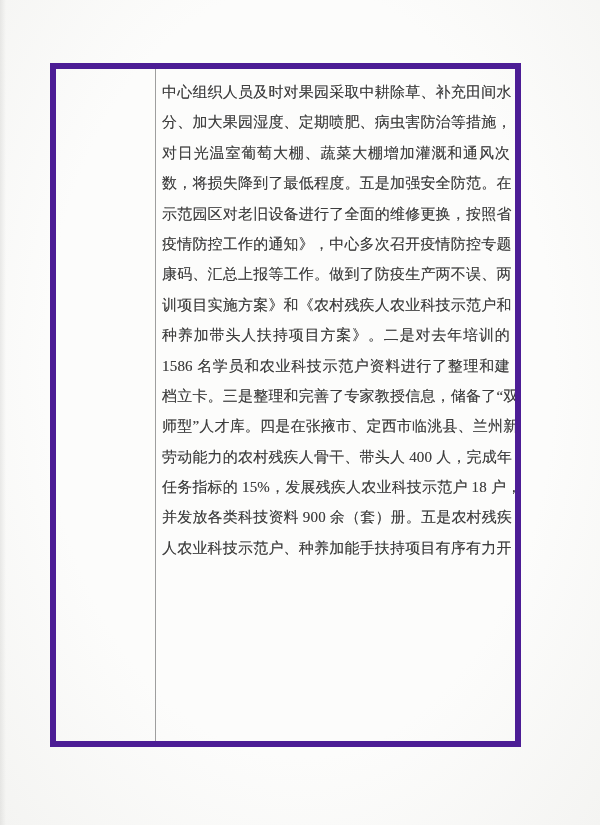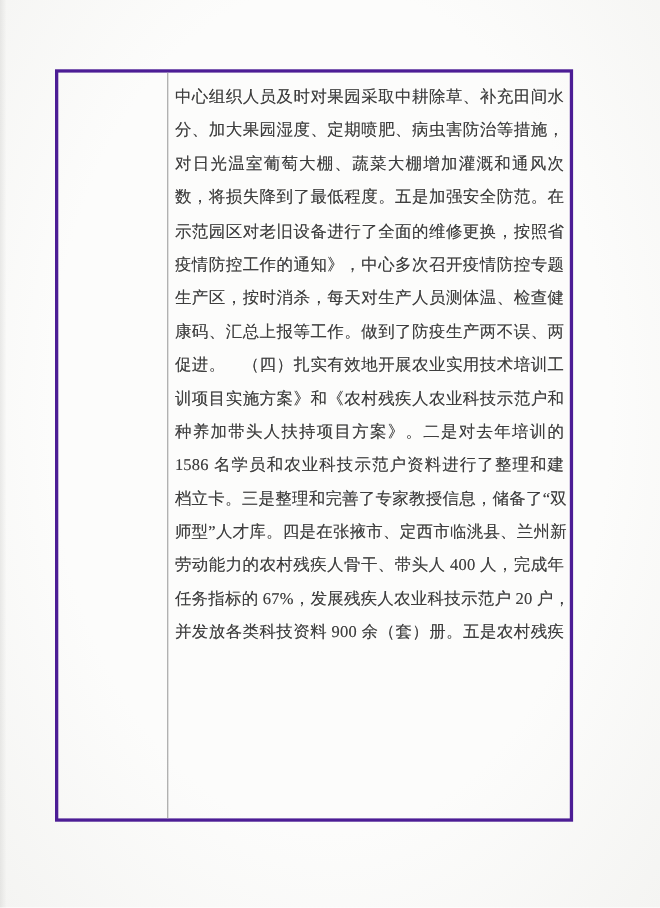--- a/index.html
+++ b/index.html
@@ -26,21 +26,21 @@
     width: 6px;
     height: 825px;
     background: linear-gradient(to right, rgba(200,200,198,0.35), rgba(200,200,198,0));
   }
   .report-table {
     position: absolute;
     left: 50px;
     top: 63px;
     width: 471px;
     height: 684px;
-    border: 3px solid #4c1d95;
+    border: 6px solid #4c1d95;
     box-sizing: border-box;
     display: flex;
     background: transparent;
   }
   .cell-left {
     width: 100px;
     flex: 0 0 100px;
     border-right: 1px solid #9e9e9e;
     box-sizing: border-box;
   }
@@ -79,27 +79,26 @@
     <div class="cell-left"></div>
 
     <div class="cell-right">
       <div class="lines">
           <div class="text-line">中心组织人员及时对果园采取中耕除草、补充田间水</div>
           <div class="text-line">分、加大果园湿度、定期喷肥、病虫害防治等措施，</div>
           <div class="text-line">对日光温室葡萄大棚、蔬菜大棚增加灌溉和通风次</div>
           <div class="text-line">数，将损失降到了最低程度。五是加强安全防范。在</div>
           <div class="text-line">示范园区对老旧设备进行了全面的维修更换，按照省</div>
           <div class="text-line">疫情防控工作的通知》，中心多次召开疫情防控专题</div>
-          <div class="text-line">生产区，按时消杀，每天对生产人员测体温、检查健</div>
           <div class="text-line">康码、汇总上报等工作。做到了防疫生产两不误、两</div>
-          <div class="text-line">促进。　（四）扎实有效地开展农业实用技术培训工</div>
           <div class="text-line">训项目实施方案》和《农村残疾人农业科技示范户和</div>
           <div class="text-line">种养加带头人扶持项目方案》。二是对去年培训的</div>
           <div class="text-line">1586 名学员和农业科技示范户资料进行了整理和建</div>
           <div class="text-line">档立卡。三是整理和完善了专家教授信息，储备了“双</div>
           <div class="text-line">师型”人才库。四是在张掖市、定西市临洮县、兰州新</div>
           <div class="text-line">劳动能力的农村残疾人骨干、带头人 400 人，完成年</div>
-          <div class="text-line">任务指标的 67%，发展残疾人农业科技示范户 20 户，</div>
+          <div class="text-line">任务指标的 15%，发展残疾人农业科技示范户 18 户，</div>
           <div class="text-line">并发放各类科技资料 900 余（套）册。五是农村残疾</div>
+          <div class="text-line">人农业科技示范户、种养加能手扶持项目有序有力开</div>
         </div>
     </div>
   </div>
 </div>
 
 </body></html>

